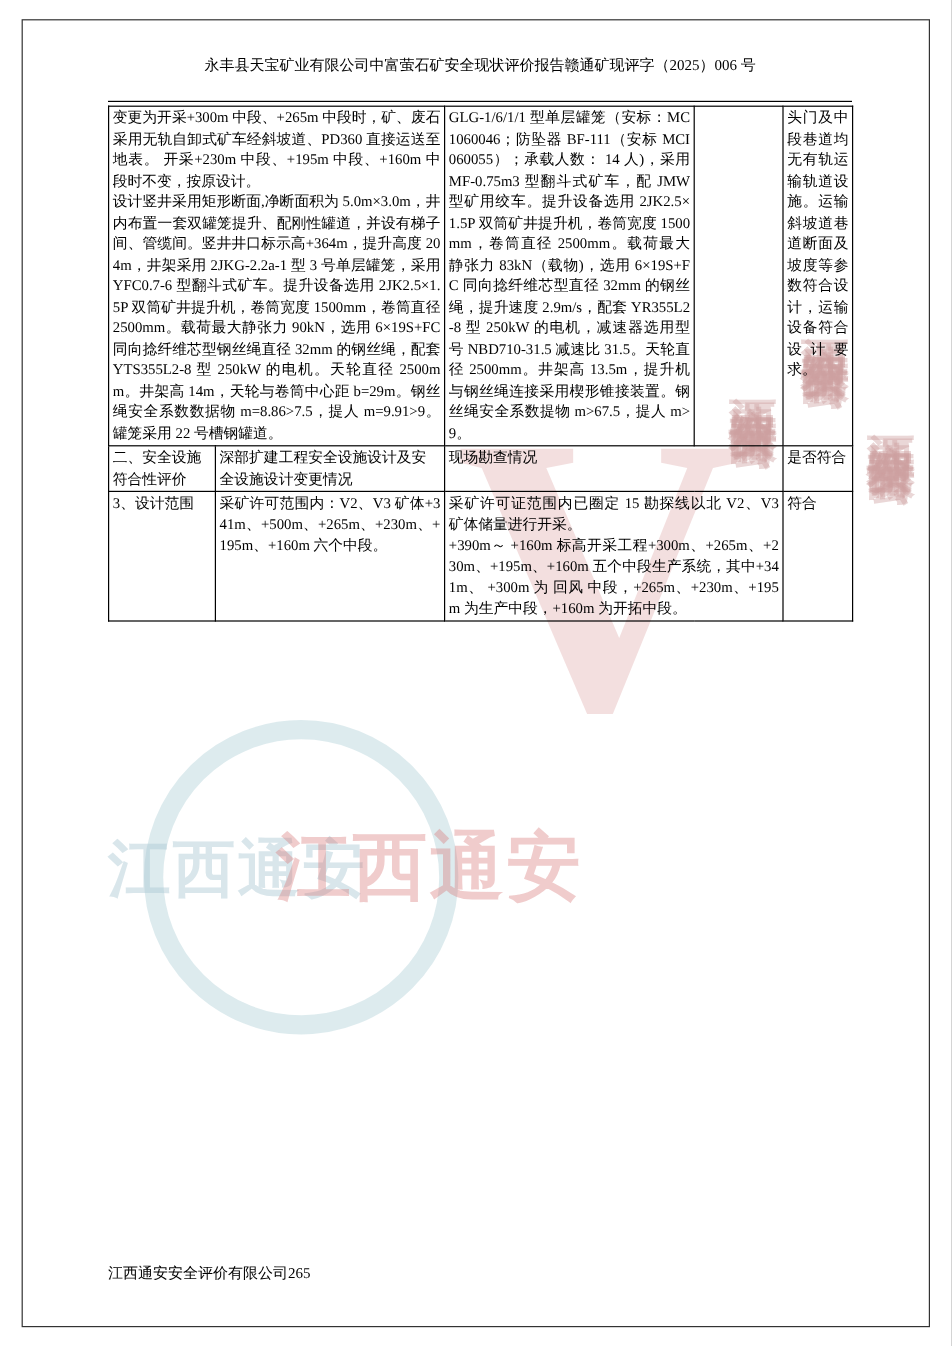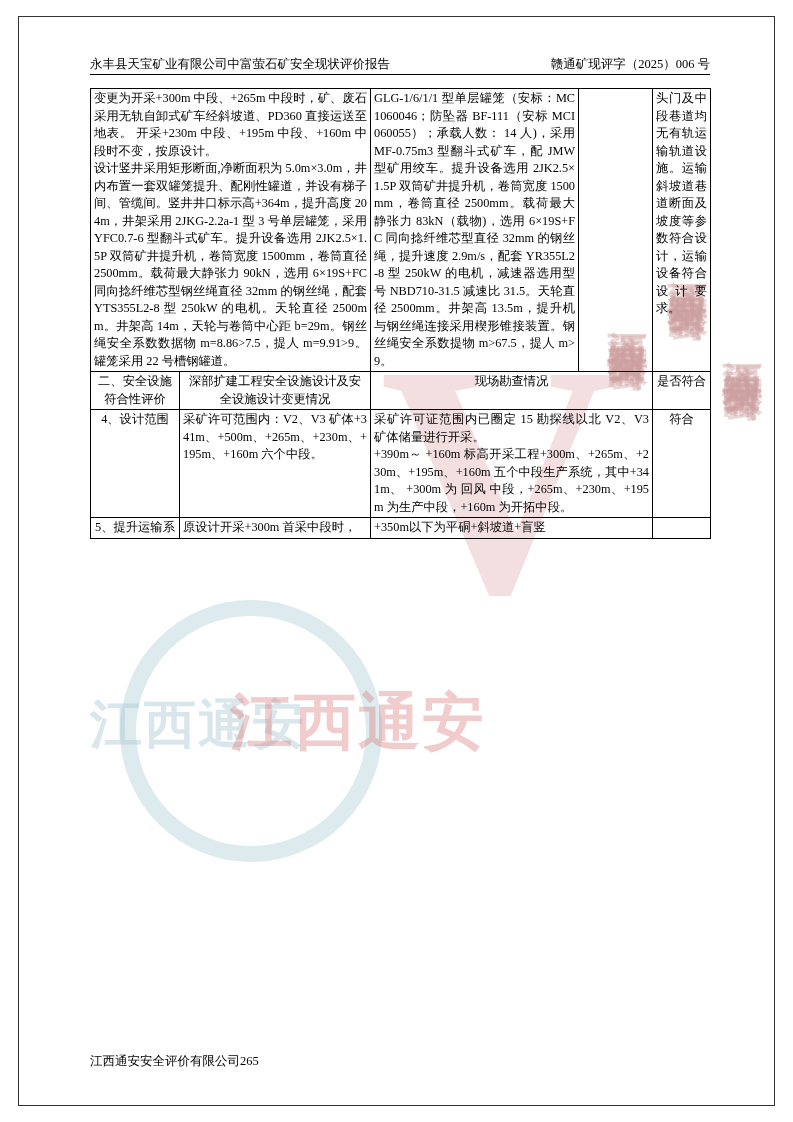--- a/index.html
+++ b/index.html
@@ -26,28 +26,28 @@
     right: 18px;
     bottom: 16px;
     border: 1px solid #333;
     box-sizing: border-box;
     pointer-events: none;
   }
   
   .header {
     position: absolute;
     left: 90px;
-    top: 56px;
+    top: 46px;
     width: 620px;
     display: flex;
-    justify-content: space-between;
+    justify-content: center;
     align-items: flex-end;
     font-size: 12.5px;
     line-height: 16px;
-    padding-bottom: 2px;
+    padding-bottom: 22px;
     border-bottom: 1px solid #000;
     box-sizing: border-box;
   }
   .header-left { white-space: nowrap; }
   .header-right { white-space: nowrap; }
 
   
   .footer {
     position: absolute;
     left: 90px;
@@ -133,21 +133,20 @@
     font-size: 12.3px;
     line-height: 17.5px;
   }
   table.doc td {
     border: 1px solid #000;
     vertical-align: top;
     padding: 1px 3px;
     word-break: break-all;
   }
   td.ctr {
-    text-align: center;
     vertical-align: middle;
   }
   td.mid {
     vertical-align: middle;
   }
   .just { text-align: justify; text-align-last: left; }
   .cellbox { position: relative; z-index: 2; }
 </style>
 </head>
 <body>
@@ -208,49 +207,35 @@
         </td>
         <td class="ctr">
           <div class="cellbox">是否符合</div>
         </td>
       </tr>
 
 
 
       <tr>
         <td class="ctr">
-          <div class="cellbox">4、设计范围</div>
+          <div class="cellbox">3、设计范围</div>
         </td>
         <td class="mid just">
           <div class="cellbox">采矿许可范围内：V2、V3 矿体+341m、+500m、+265m、+230m、+195m、+160m 六个中段。</div>
         </td>
         <td class="just" colspan="2">
           <div class="cellbox" style="white-space:pre-wrap;">采矿许可证范围内已圈定 15 勘探线以北 V2、V3 矿体储量进行开采。
 +390m～ +160m 标高开采工程+300m、+265m、+230m、+195m、+160m 五个中段生产系统，其中+341m、 +300m 为 回风 中段，+265m、+230m、+195m 为生产中段，+160m 为开拓中段。</div>
         </td>
         <td class="ctr">
           <div class="cellbox">符合</div>
         </td>
       </tr>
 
 
-      <tr>
-        <td class="ctr">
-          <div class="cellbox">5、提升运输系</div>
-        </td>
-        <td>
-          <div class="cellbox">原设计开采+300m 首采中段时，</div>
-        </td>
-        <td colspan="2">
-          <div class="cellbox">+350m以下为平硐+斜坡道+盲竖</div>
-        </td>
-        <td class="ctr">
-          <div class="cellbox"></div>
-        </td>
-      </tr>
     </tbody>
   </table>
 
   <div class="footer">
     <span class="footer-left">江西通安安全评价有限公司</span>
     <span class="footer-center">265</span>
   </div>
 
 </div>
 

